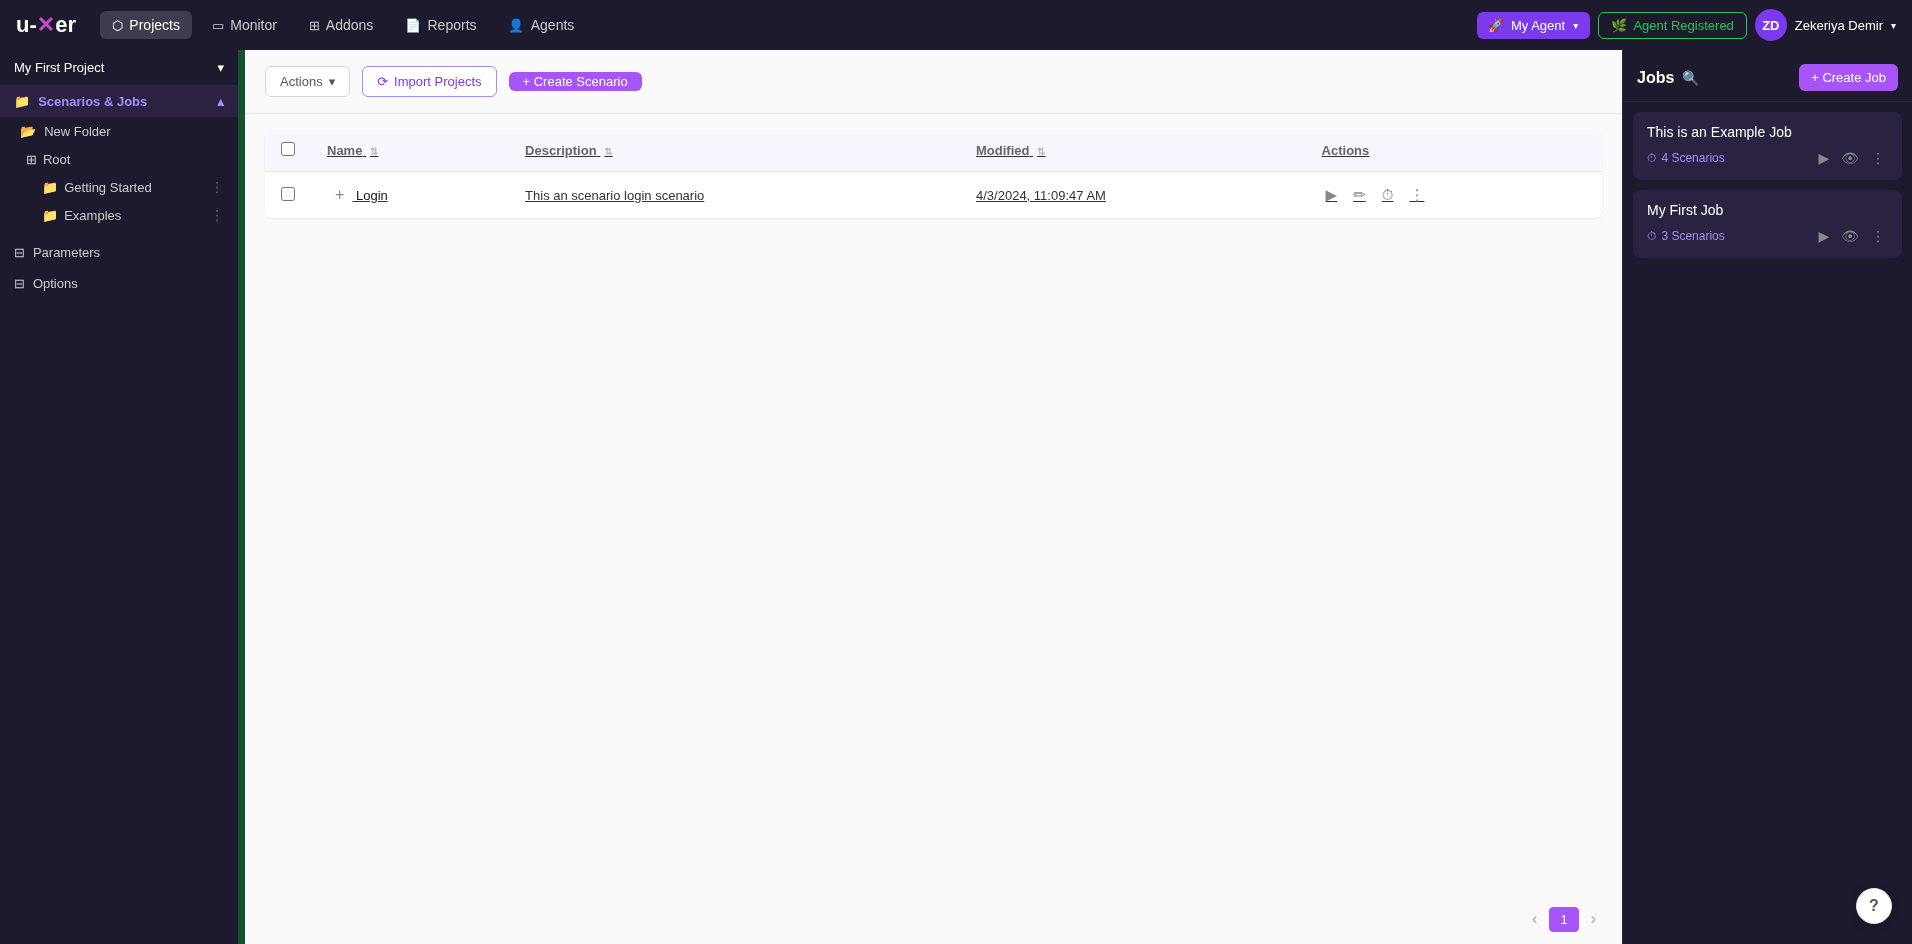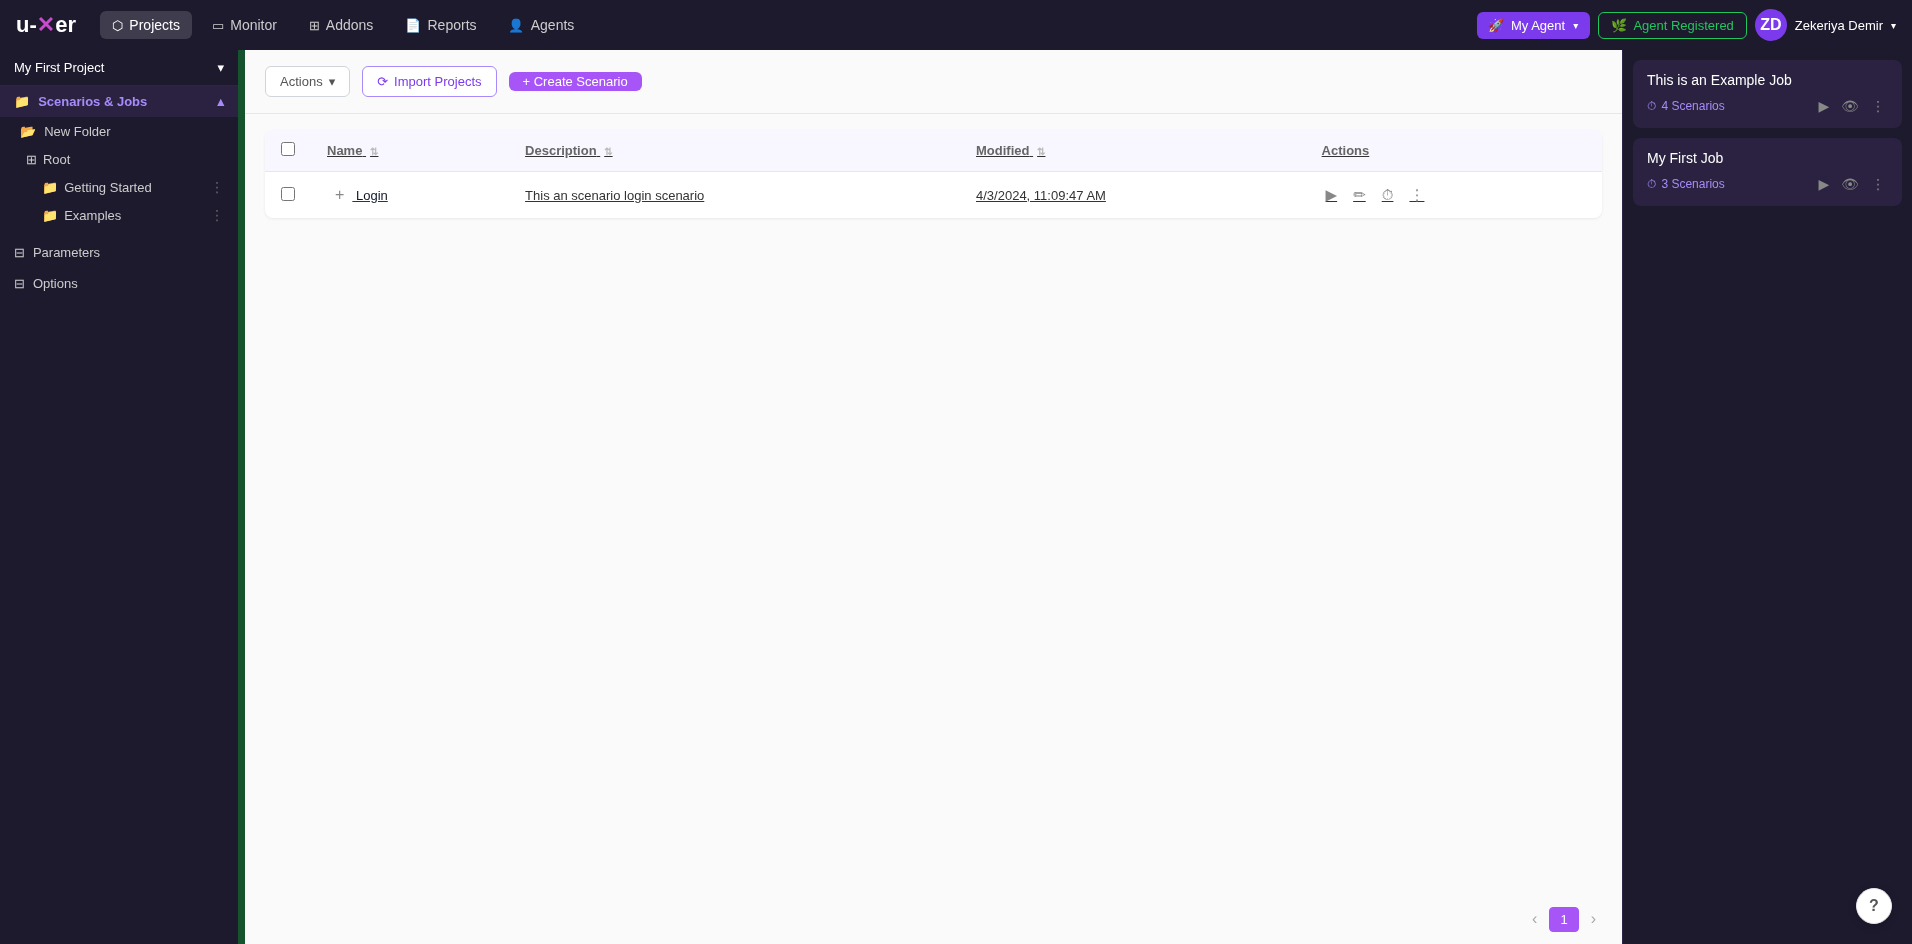--- a/index.html
+++ b/index.html
@@ -18,21 +18,21 @@
     .nav-icon { font-size: 13px; }
     .nav-spacer { flex: 1; }
     .nav-agent-btn {
       display: flex; align-items: center; gap: 6px; background: #7c3aed; color: white; padding: 6px 12px; border-radius: 6px; cursor: pointer; font-size: 13px;
     }
     .nav-agent-btn .chevron { font-size: 10px; margin-left: 2px; }
     .nav-agent-registered {
       display: flex; align-items: center; gap: 6px; background: transparent; border: 1px solid #22c55e; color: #22c55e; padding: 5px 12px; border-radius: 6px; font-size: 13px;
     }
     .nav-avatar {
-      width: 32px; height: 32px; background: #7c3aed; border-radius: 50%; display: flex; align-items: center; justify-content: center; color: white; font-size: 16px; font-weight: bold; cursor: pointer;
+      width: 32px; height: 32px; background: #7c3aed; border-radius: 50%; display: flex; align-items: center; justify-content: center; color: white; font-size: 13px; font-weight: bold; cursor: pointer;
     }
     .nav-user {
       display: flex; align-items: center; gap: 8px; color: white; font-size: 13px; cursor: pointer;
     }
     .nav-user .chevron { font-size: 10px; }
 
     
     .layout { display: flex; height: calc(944px - 50px); }
 
     
@@ -304,20 +304,29 @@
     </div>
 
     <div class="pagination">
       <button class="page-arrow">‹</button>
       <button class="page-btn active">1</button>
       <button class="page-arrow">›</button>
     </div>
   </main>
 
   <aside class="jobs-panel">
+    <div class="jobs-header">
+      <div class="jobs-title">
+        <span>Jobs</span>
+        <span class="jobs-search-icon">🔍</span>
+      </div>
+      <button class="btn-create-job">
+        <span>+ Create Job</span>
+      </button>
+    </div>
 
     <div class="job-card">
       <div class="job-card-title">This is an Example Job</div>
       <div class="job-card-meta">
         <div class="job-card-scenarios">
           <span>⏱</span>
           <span>4 Scenarios</span>
         </div>
         <div class="job-card-actions">
           <button class="job-card-action-btn">▶</button>

